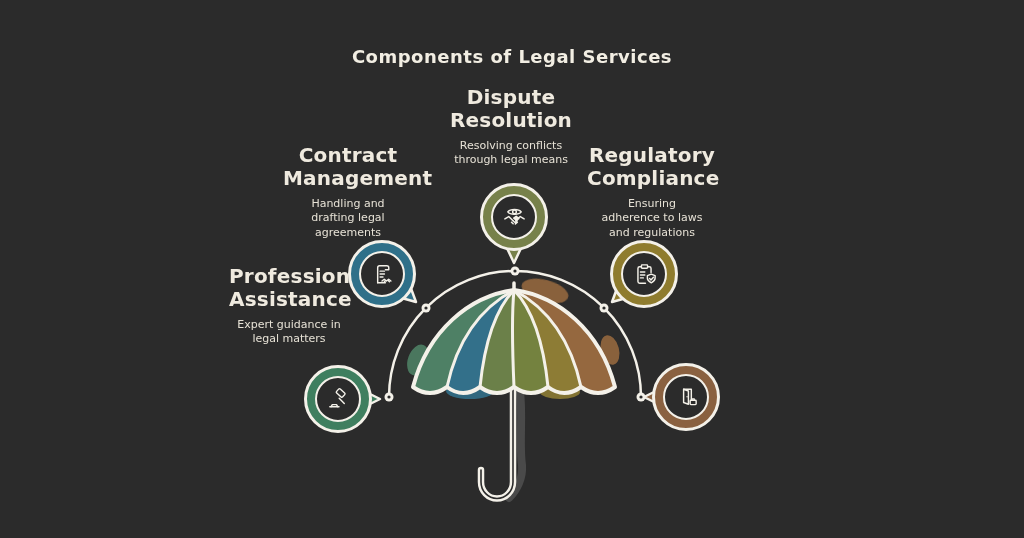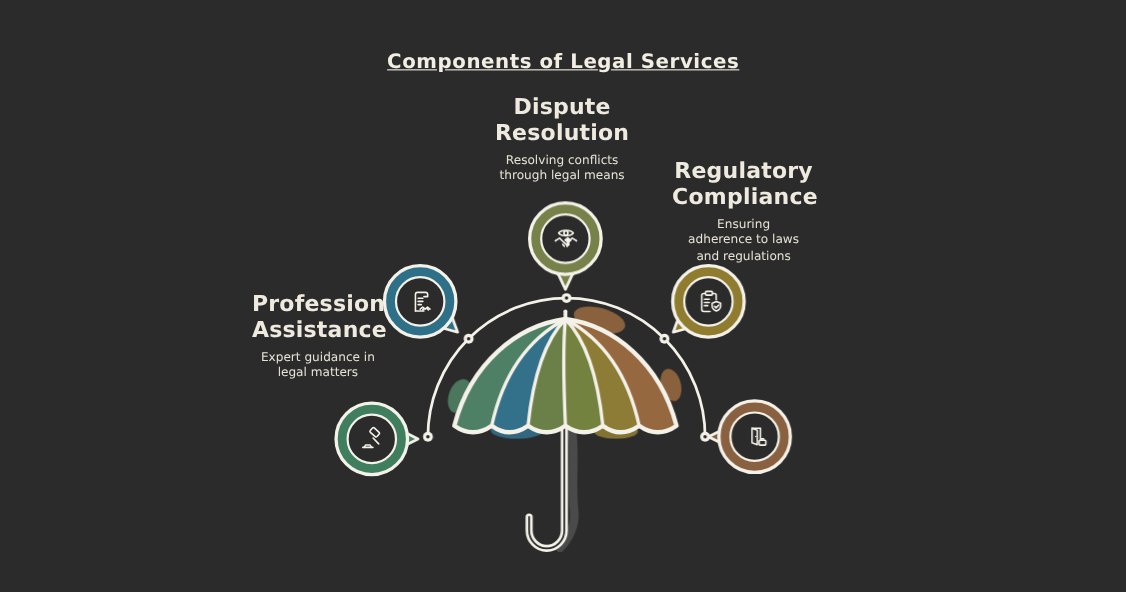--- a/index.html
+++ b/index.html
@@ -4,31 +4,31 @@
 <style>
   html,body{margin:0;padding:0;}
   body{
     width:1024px;height:538px;overflow:hidden;
     font-family:"DejaVu Sans", sans-serif;
     background:#2b2b2b;
   }
   .canvas{position:relative;width:1024px;height:538px;background:#2b2b2b;overflow:hidden;}
   .title{
     position:absolute;top:46px;left:0;width:1024px;
-    text-align:center;font-size:18px;font-weight:700;color:#f2eee3;letter-spacing:.5px;text-decoration:underline;
+    text-align:center;font-size:18px;font-weight:700;color:#f2eee3;letter-spacing:.5px;
   }
   .scene{position:absolute;left:0;top:0;}
   .comp{position:absolute;text-align:center;}
   .comp-name{font-size:20px;font-weight:700;line-height:1.15;color:#efeadf;letter-spacing:.2px;}
   .comp-desc{font-size:11px;line-height:1.3;color:#e7e2d6;margin:7px auto 0 auto;}
   #comp-dispute{left:446px;top:86px;width:130px;}
   #comp-dispute .comp-desc{max-width:118px;}
   #comp-contract{left:283px;top:144px;width:130px;}
   #comp-contract .comp-desc{max-width:96px;}
-  #comp-regulatory{left:611px;top:144px;width:130px;}
+  #comp-regulatory{left:587px;top:144px;width:130px;}
   #comp-regulatory .comp-desc{max-width:104px;}
   #comp-professional{left:229px;top:265px;width:120px;}
   #comp-professional .comp-desc{max-width:118px;}
   #comp-access{left:674px;top:265px;width:120px;}
   #comp-access .comp-desc{max-width:104px;}
 
   .bubble{
     position:absolute;width:62px;height:62px;border-radius:50%;
     border:3px solid #f4f1e9;background:var(--accent,#777);
     display:flex;align-items:center;justify-content:center;
@@ -124,20 +124,24 @@
           <circle cx="641" cy="397" r="4.5" fill="#f4f1e9"></circle>
           <circle cx="641" cy="397" r="1.6" fill="#2b2b2b"></circle>
         </g>
     </g>
   </svg>
 
   <div class="comp" id="comp-dispute">
     <div class="comp-name">Dispute Resolution</div>
     <div class="comp-desc">Resolving conflicts through legal means</div>
   </div>
+  <div class="comp" id="comp-contract">
+    <div class="comp-name">Contract Management</div>
+    <div class="comp-desc">Handling and drafting legal agreements</div>
+  </div>
   <div class="comp" id="comp-regulatory">
     <div class="comp-name">Regulatory Compliance</div>
     <div class="comp-desc">Ensuring adherence to laws and regulations</div>
   </div>
   <div class="comp" id="comp-professional">
     <div class="comp-name">Professional Assistance</div>
     <div class="comp-desc">Expert guidance in legal matters</div>
   </div>
 
   <div class="bubble" id="bubble-dispute" style="--accent: #77814a;">

